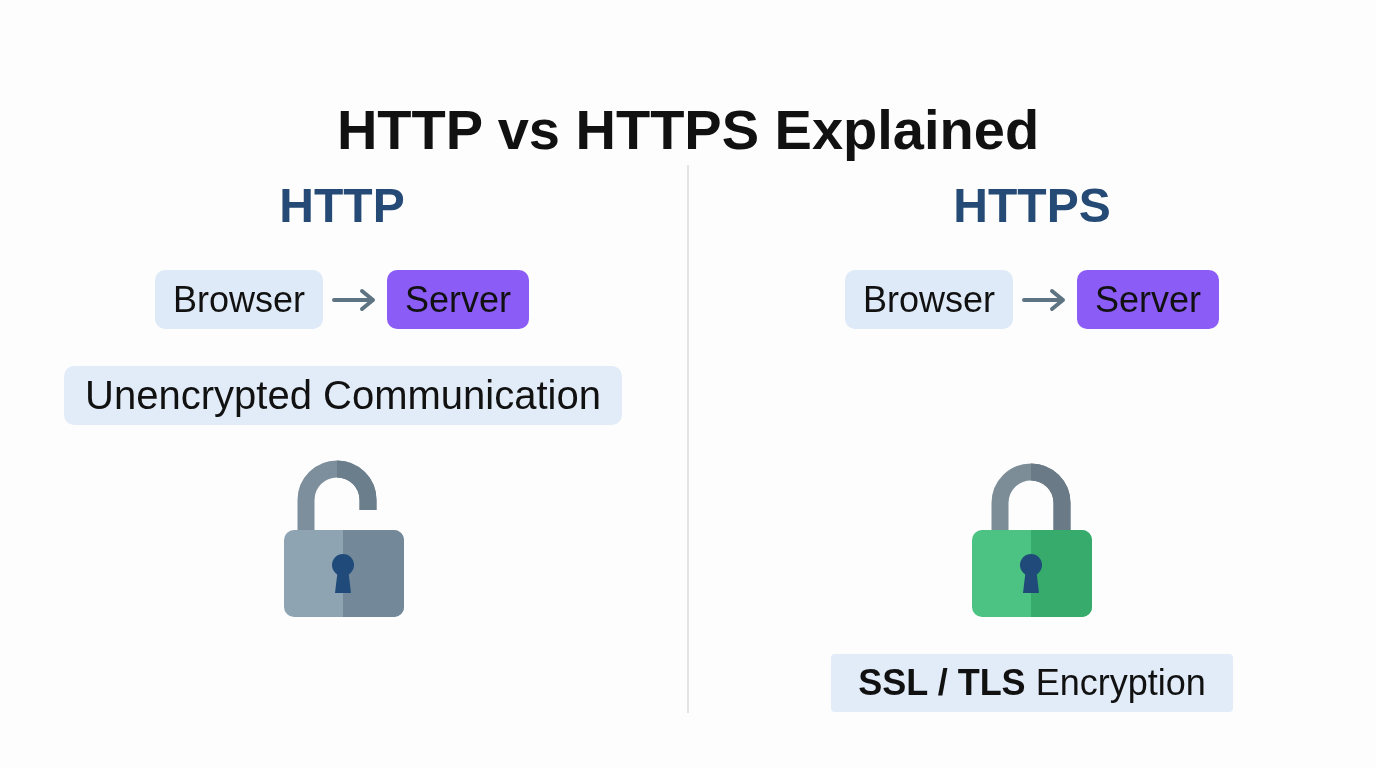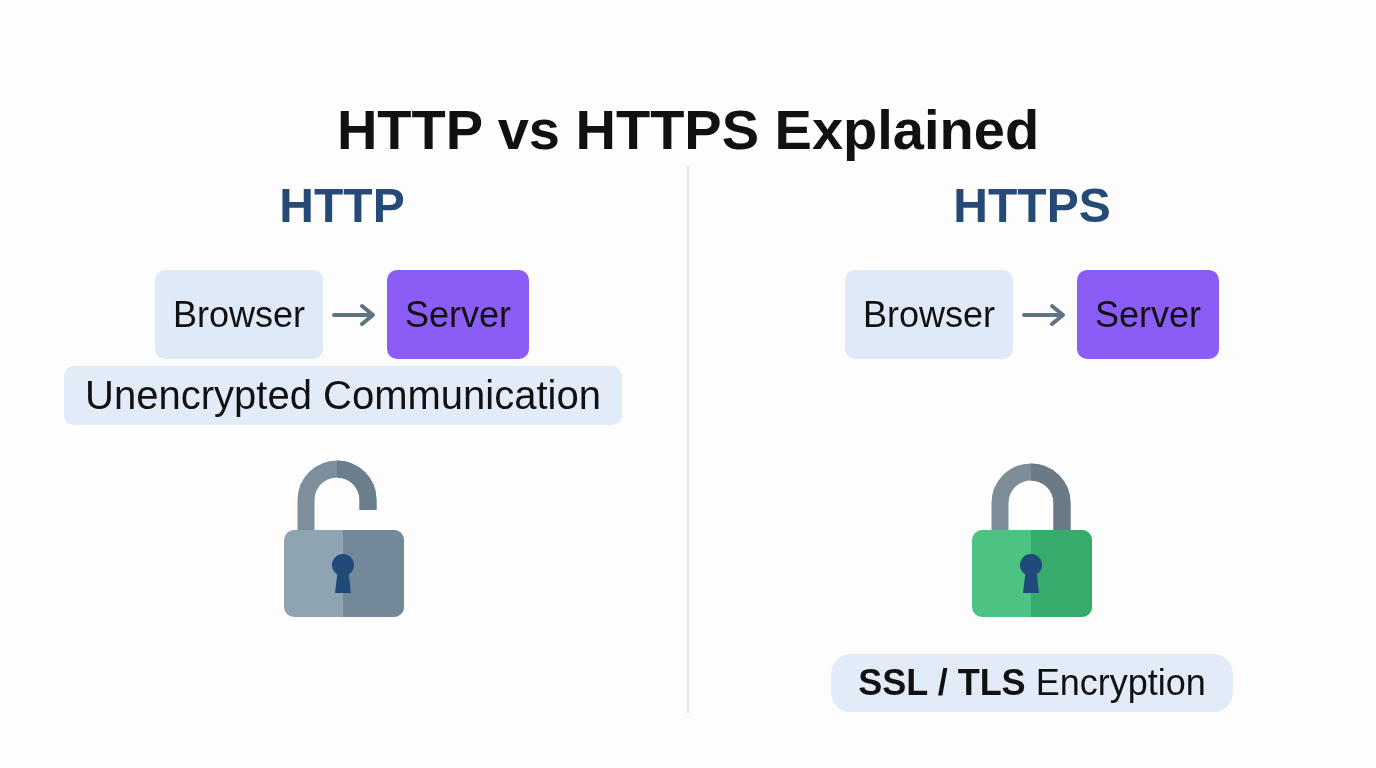--- a/index.html
+++ b/index.html
@@ -20,37 +20,37 @@
   .heading {
     position: absolute; left: 0; right: 0; text-align: center; top: 178px;
     font-size: 48px; font-weight: bold; color: #244a75;
   }
   .col.left .heading { left: -4px; right: 0; }
   .flow {
     position: absolute; top: 270px; left: 0; right: 0; display: flex; justify-content: center; align-items: center; gap: 0;
   }
   .pill {
     height: 59px; display: flex; align-items: center; justify-content: center;
-    font-size: 36px; border-radius: 10px; padding: 15px 18px; color: #111;
+    font-size: 36px; border-radius: 10px; padding: 0 18px; color: #111;
   }
   .pill.browser { background: #dfeaf8; }
   .pill.server { background: #8b5cf6; }
   .arrow { width: 64px; display: flex; align-items: center; justify-content: center; }
   .caption {
     position: absolute; top: 366px; height: 59px; display: flex; align-items: center; justify-content: center;
     background: #e1ecf8; border-radius: 10px; font-size: 40px; font-weight: normal; color: #111;
   }
   .col.left .caption { left: 64px; width: 558px; }
   .col.right .caption { left: 65px; width: 558px; }
   .lock { position: absolute; top: 460px; }
   .col.left .lock { left: 282px; }
   .col.right .lock { left: 282px; }
   .ssl {
     position: absolute; top: 654px; left: 143px; width: 402px; height: 58px;
-    background: #e1ecf8; border-radius: 20px; display: flex; align-items: center; justify-content: center;
+    background: #e1ecf8; border-radius: 4px; display: flex; align-items: center; justify-content: center;
     font-size: 36px; color: #111;
   }
   .ssl b { font-weight: bold; margin-right: 10px; }
 </style>
 </head>
 <body>
 
 <div class="title">HTTP vs HTTPS Explained</div>
 <div class="divider"></div>
 

